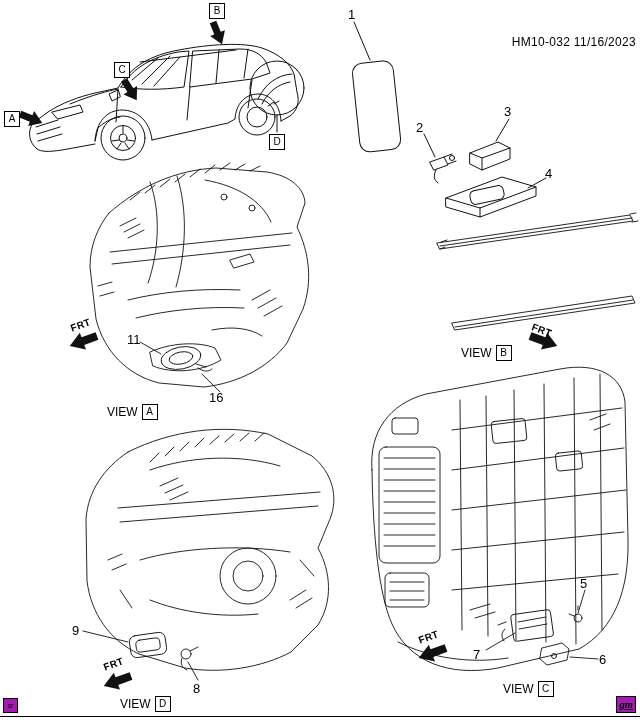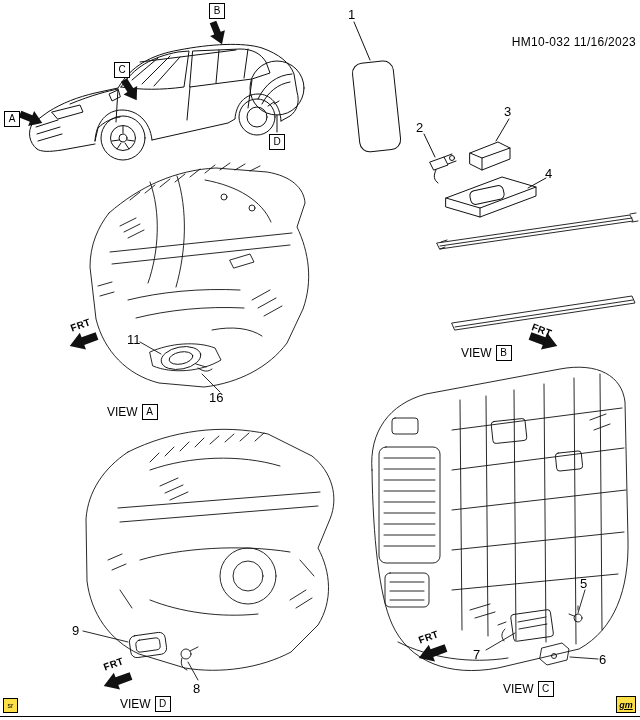--- a/index.html
+++ b/index.html
@@ -10,21 +10,21 @@
   .num{position:absolute;font-size:13px;line-height:1;}
   .boxed{display:inline-flex;align-items:center;justify-content:center;
          border:1px solid #000;width:14px;height:14px;font-size:10px;line-height:1;
          background:#fff;}
   .abs{position:absolute;}
   .view-caption{position:absolute;display:flex;align-items:center;gap:4px;
                 font-size:12px;line-height:1;}
   .frt{position:absolute;font-size:10px;font-weight:700;letter-spacing:.4px;
        line-height:1;transform-origin:left center;}
   .mark{position:absolute;display:flex;align-items:center;justify-content:center;
-        border:1px solid #000;background:#fde047;}
+        border:1px solid #000;background:#a21caf;}
   .mark.sr{left:3px;top:698px;width:13px;height:13px;font-size:7px;}
   .mark.gm{left:616px;top:696px;width:18px;height:15px;font-size:9px;font-weight:700;
            font-style:italic;text-decoration:underline;}
   .footer-rule{position:absolute;left:0;top:716px;width:640px;height:1px;background:#000;}
 </style>
 </head>
 <body>
 
 <div class="page">
 

